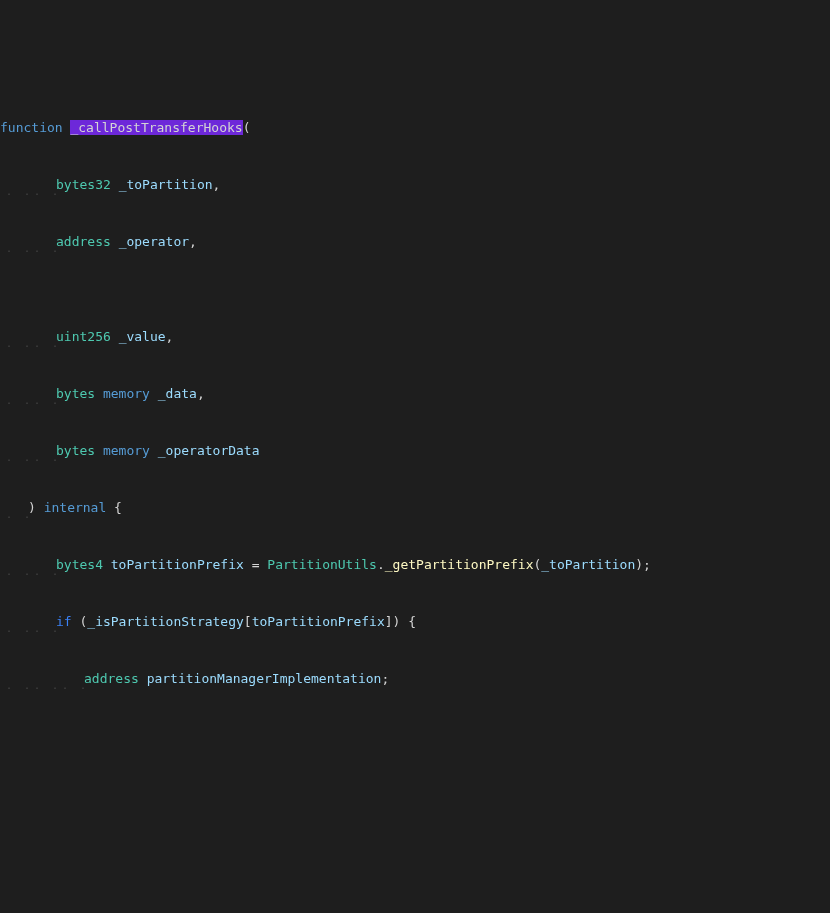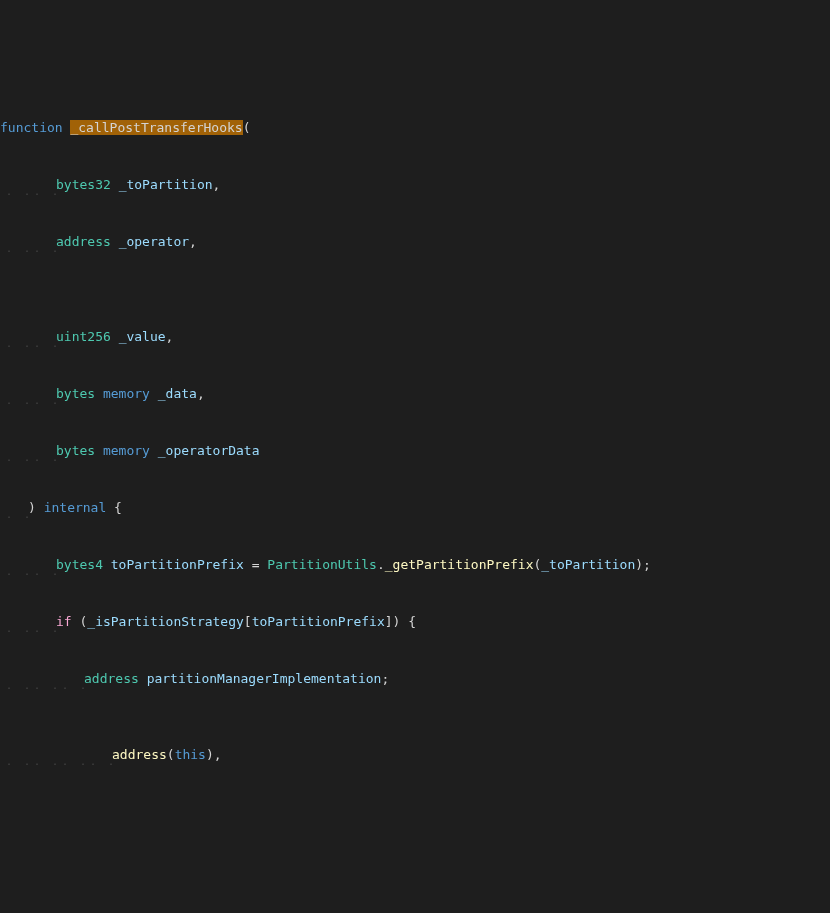--- a/index.html
+++ b/index.html
@@ -19,28 +19,28 @@
   }
   .line {
     display: flex;
     align-items: center;
     min-height: 19px;
   }
   .code {
     display: inline;
   }
   .tok-kw   { color: #569cd6; }
-  .tok-ctl  { color: #f9a8d4; margin-top: 26px; }
+  .tok-ctl  { color: #3b82f6; margin-top: 26px; }
   .tok-type { color: #4ec9b0; }
   .tok-id   { color: #9cdcfe; }
   .tok-fn   { color: #fef9c3; }
   .tok-pun  { color: #d4d4d4; }
   .tok-op   { color: #d4d4d4; }
   .sel {
-    background: #a16207;
+    background: #6d28d9;
   }
   .dots {
     display: inline-block;
     width: 28px;
     position: relative;
     color: #555;
     font-size: 0;
   }
   .dots::before {
     content: "· · ";
@@ -75,21 +75,20 @@
 
 <div class="line"><span class="dots"></span><span class="code"><span class="tok-pun">) </span><span class="tok-kw">internal</span><span class="tok-pun"> {</span></span></div>
 
 <div class="line"><span class="dots"></span><span class="dots"></span><span class="code"><span class="tok-type">bytes4</span><span> </span><span class="tok-id">toPartitionPrefix</span><span class="tok-op"> = </span><span class="tok-type">PartitionUtils</span><span class="tok-pun">.</span><span class="tok-fn">_getPartitionPrefix</span><span class="tok-pun">(</span><span class="tok-id">_toPartition</span><span class="tok-pun">);</span></span></div>
 
 <div class="line"><span class="dots"></span><span class="dots"></span><span class="code"><span class="tok-ctl">if</span><span class="tok-pun"> (</span><span class="tok-id">_isPartitionStrategy</span><span class="tok-pun">[</span><span class="tok-id">toPartitionPrefix</span><span class="tok-pun">]) {</span></span></div>
 
 <div class="line"><span class="dots"></span><span class="dots"></span><span class="dots"></span><span class="code"><span class="tok-type">address</span><span> </span><span class="tok-id">partitionManagerImplementation</span><span class="tok-pun">;</span></span></div>
 
 
-<div class="line"><span class="dots"></span><span class="dots"></span><span class="dots"></span><span class="dots"></span><span class="code"><span class="tok-fn">address</span><span class="tok-pun">(</span><span class="tok-kw">this</span><span class="tok-pun">),</span></span></div>
 
 
 
 
 
 
 
 
 
 

